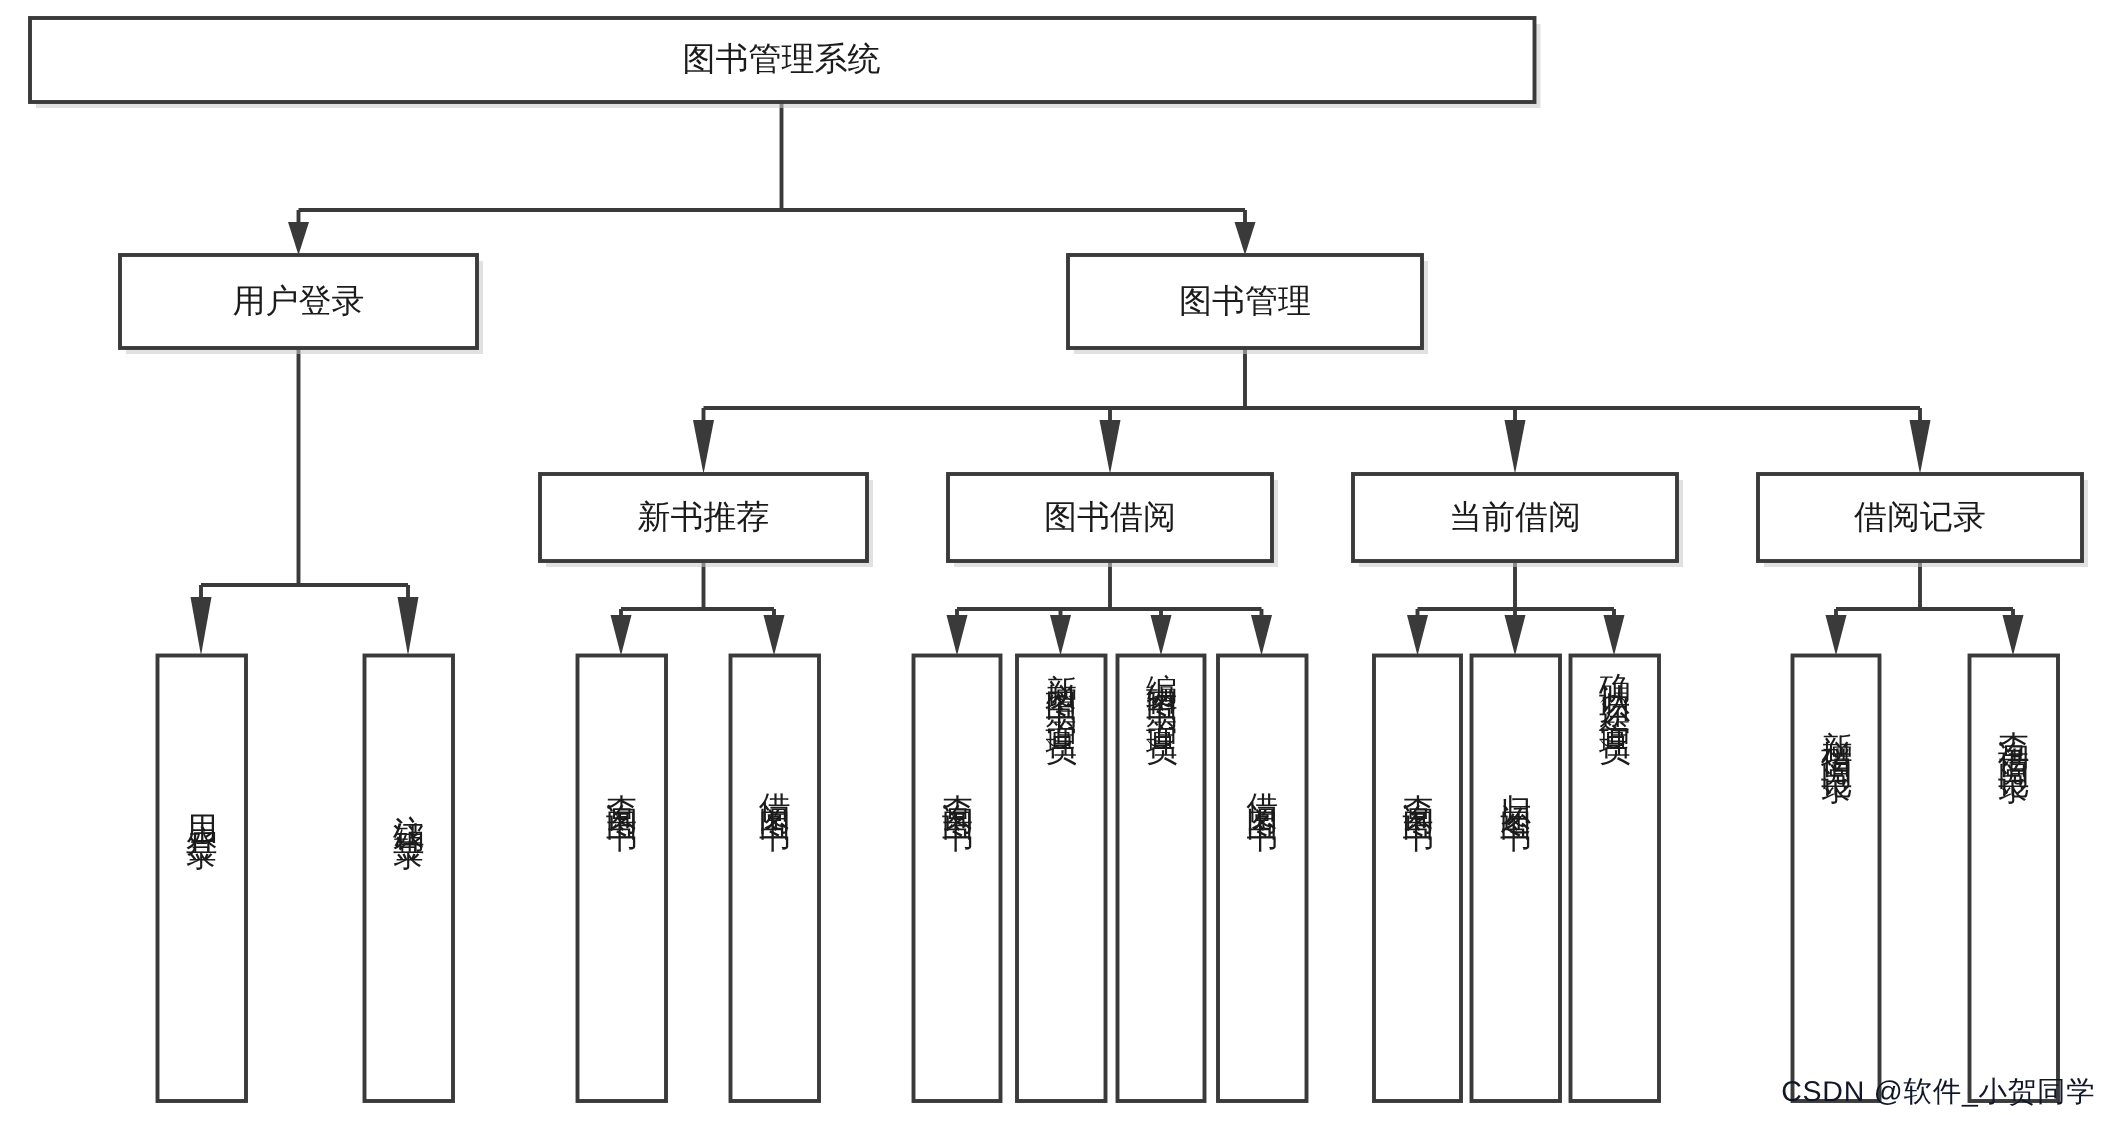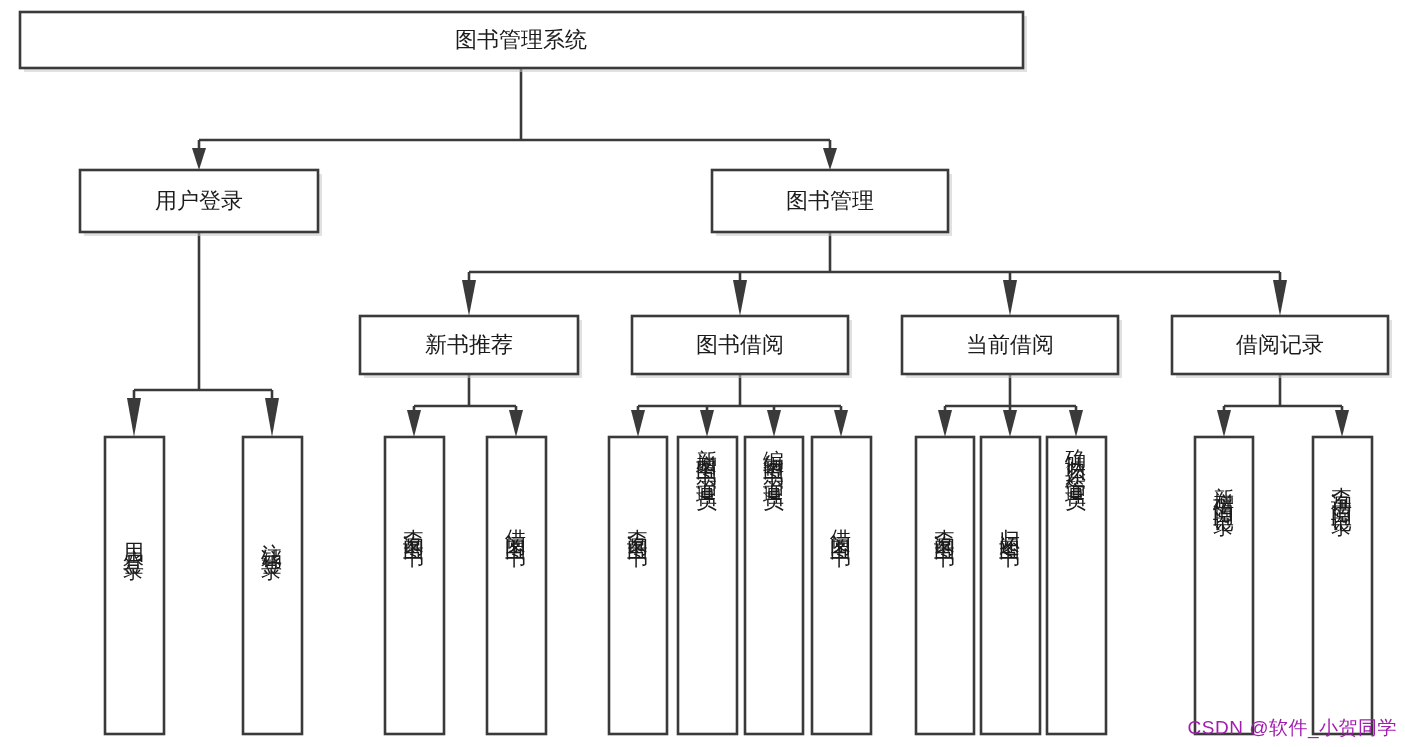--- a/index.html
+++ b/index.html
@@ -58,21 +58,21 @@
     font-size: 21px;
     fill: #1b1b1b;
     text-anchor: middle;
   }
   .watermark {
     position: absolute;
     right: 8px;
     bottom: 6px;
     font-family: "Liberation Sans", "DejaVu Sans", sans-serif;
     font-size: 19px;
-    color: #a21caf;
+    color: #0f172a;
     letter-spacing: 0.5px;
     white-space: nowrap;
     user-select: none;
   }
 </style>
 </head>
 <body>
 
 <div id="diagram-root">
 

